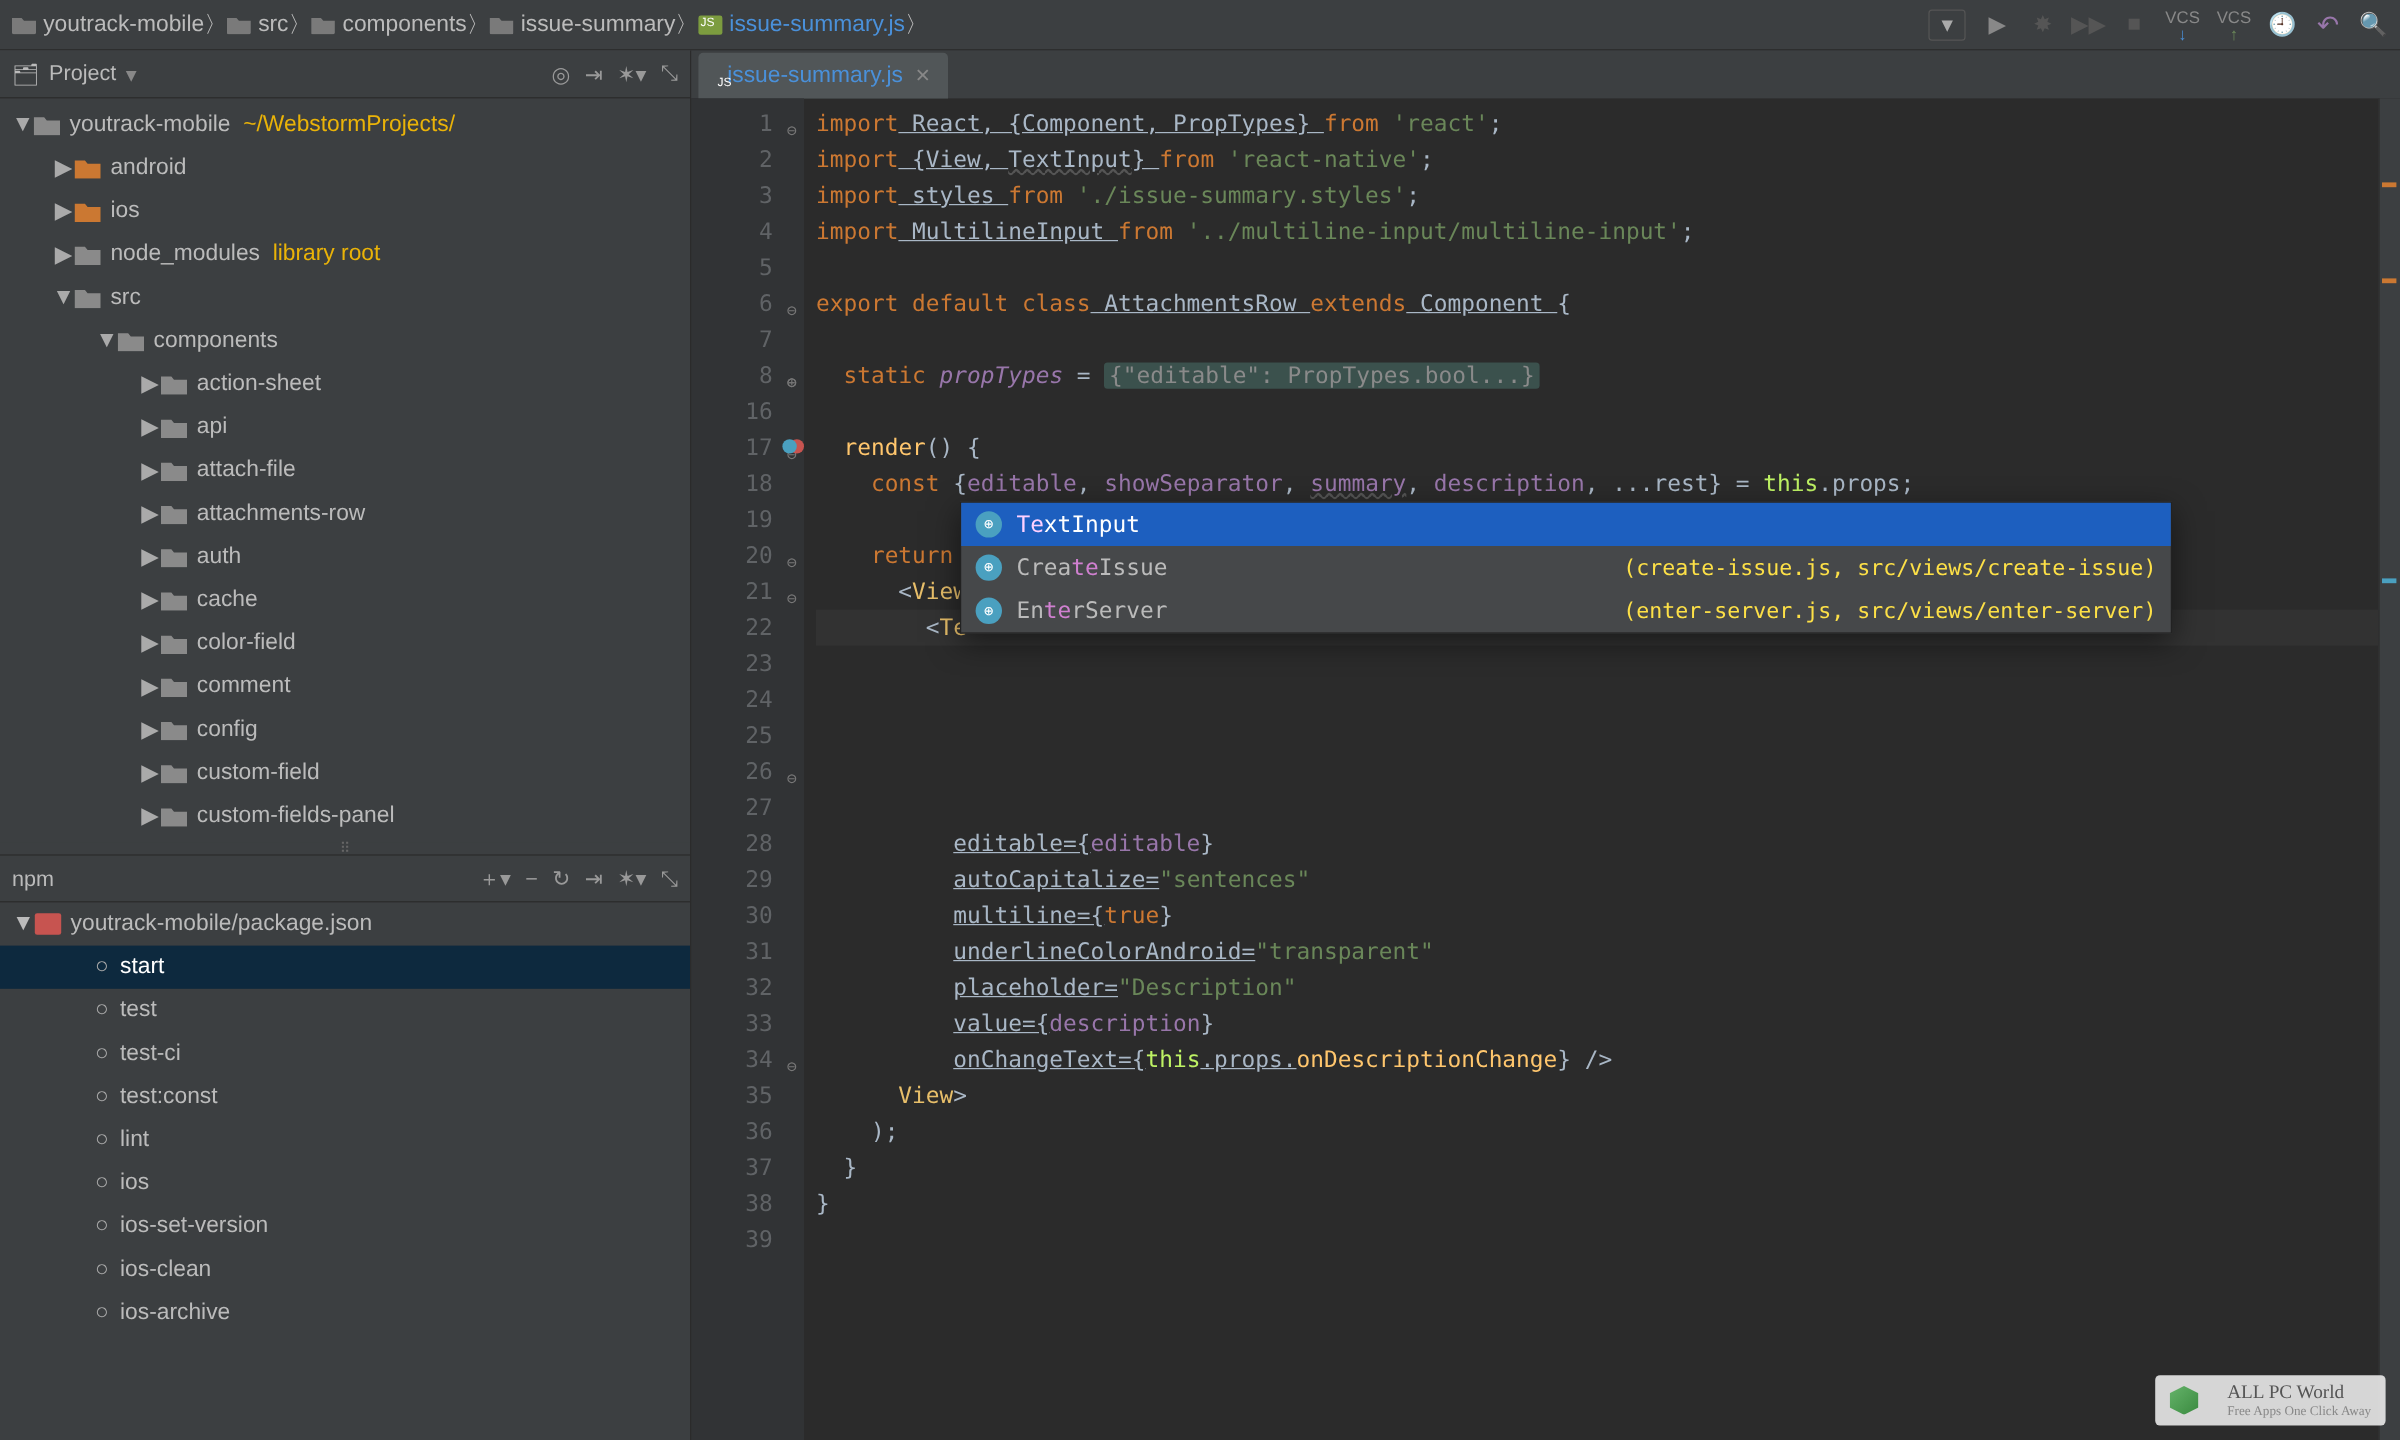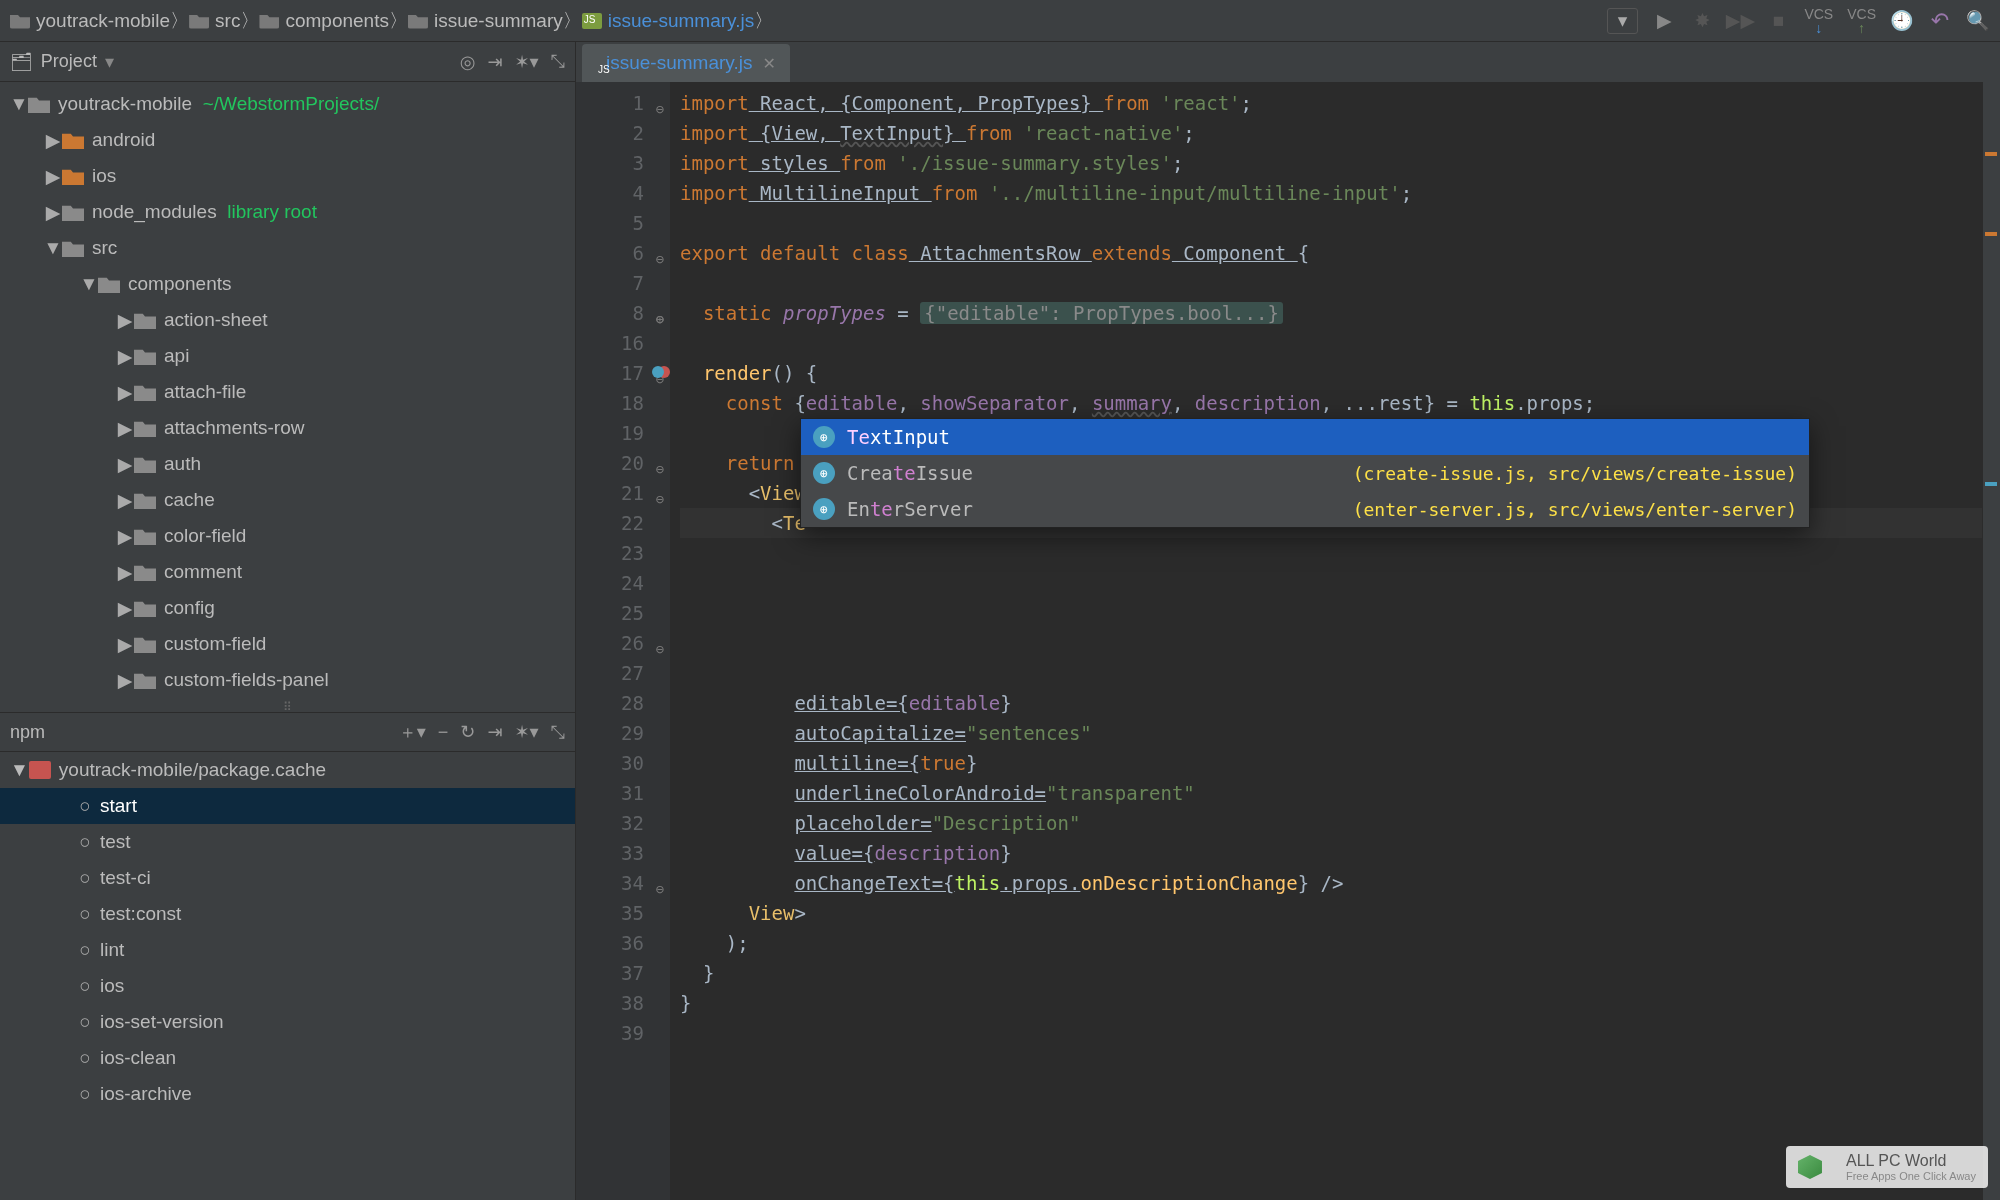--- a/index.html
+++ b/index.html
@@ -43,21 +43,21 @@
   .sidebar-header{height:40px;border-bottom:1px solid #2b2b2b;display:flex;align-items:center;padding:0 10px;font-family:sans-serif;font-size:18px;}
   .sidebar-header .lbl{display:flex;align-items:center;gap:8px;}
   .sidebar-header .right-icons{margin-left:auto;display:flex;gap:12px;color:#999;}
 
   .tree{padding:4px 0;font-family:sans-serif;font-size:19px;overflow:hidden;}
   .tree-row{display:flex;align-items:center;height:36px;white-space:nowrap;padding-right:8px;}
   .tree-row .arrow{width:18px;color:#aaa;display:inline-flex;justify-content:center;}
   .tree-row .ico{width:22px;height:18px;display:inline-block;margin-right:8px;}
   .folder-dark{background:#8a8a8a;clip-path: polygon(0 15%,40% 15%,50% 30%,100% 30%,100% 100%,0 100%);}
   .folder-orange{background:#cb7832;clip-path: polygon(0 15%,40% 15%,50% 30%,100% 30%,100% 100%,0 100%);}
-  .light{color:#22c55e;}
+  .light{color:#eab308;}
   .ind1{padding-left:10px;} .ind2{padding-left:44px;} .ind3{padding-left:80px;}
   .ind4{padding-left:116px;}
 
   .tree-divider{height:10px;background:#3c3f41;display:flex;justify-content:center;align-items:center;color:#666;font-size:12px;}
 
   .npm-header{height:40px;border-top:1px solid #2b2b2b;border-bottom:1px solid #2b2b2b;display:flex;align-items:center;padding:16px 10px;font-family:sans-serif;font-size:18px;}
   .npm-header .right-icons{margin-left:auto;display:flex;gap:12px;color:#999;align-items:center;}
 
   .npm-tree{font-family:sans-serif;font-size:19px;}
   .npm-row{display:flex;align-items:center;height:36px;padding-left:10px;}
@@ -105,21 +105,21 @@
   .popup-row.sel .popup-ctx{color:#e0e0ff;}
   .popup-hint{background:#3c3f41;padding:4px 12px;font-size:16px;color:#888;display:flex;justify-content:space-between;}
   .popup-hint a{color:#4a90d9;}
   .pi{color:#888;font-style:italic;}
 
   
   .stripe{width:18px;background:#3c3f41;border-left:1px solid #2b2b2b;position:relative;}
   .stripe .warn{position:absolute;right:3px;width:12px;height:4px;background:#cb7832;}
   .stripe .info{position:absolute;right:3px;width:12px;height:4px;background:#4aa0c0;}
 
-  .watermark{position:absolute;right:12px;bottom:12px;background:rgba(245,245,245,.85);padding:6px 12px;border-radius:4px;font-family:Liberation Sans, sans-serif;font-size:16px;color:#555;display:flex;align-items:center;gap:24px;}
+  .watermark{position:absolute;right:12px;bottom:12px;background:rgba(245,245,245,.85);padding:6px 12px;border-radius:4px;font-family:Liberation Serif, serif;font-size:16px;color:#555;display:flex;align-items:center;gap:24px;}
   .watermark .cube{width:24px;height:24px;background:linear-gradient(135deg,#65b36a,#3a8a3f);clip-path:polygon(50% 0,100% 25%,100% 75%,50% 100%,0 75%,0 25%);}
   .wm-sub{font-size:11px;color:#888;display:block;}
 </style>
 </head>
 <body>
 
 <div class="breadcrumb-bar">
   <div id="crumbs" style="display: flex; align-items: center;">
       <span class="crumb">
         <span class="fico folder-ico"></span>
@@ -284,21 +284,21 @@
         <span>↻</span>
         <span>⇥</span>
         <span>✶▾</span>
         <span>⤡</span>
       </span>
     </div>
     <div class="npm-tree" id="npm-tree">
         <div class="npm-row root">
           <span class="arrow">▼</span>
           <span class="ico"></span>
-          <span>youtrack-mobile/package.cache</span>
+          <span>youtrack-mobile/package.json</span>
         </div>
         <div class="npm-row child sel">
           <span class="bullet">○</span>
           <span>start</span>
         </div>
         <div class="npm-row child">
           <span class="bullet">○</span>
           <span>test</span>
         </div>
         <div class="npm-row child">

